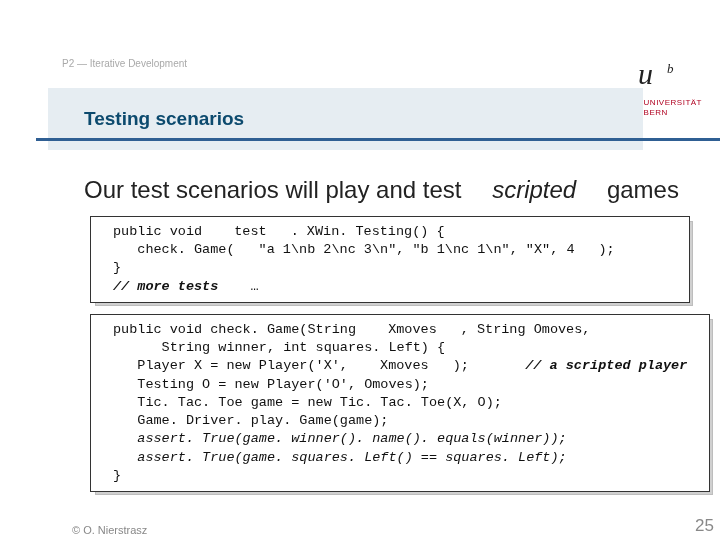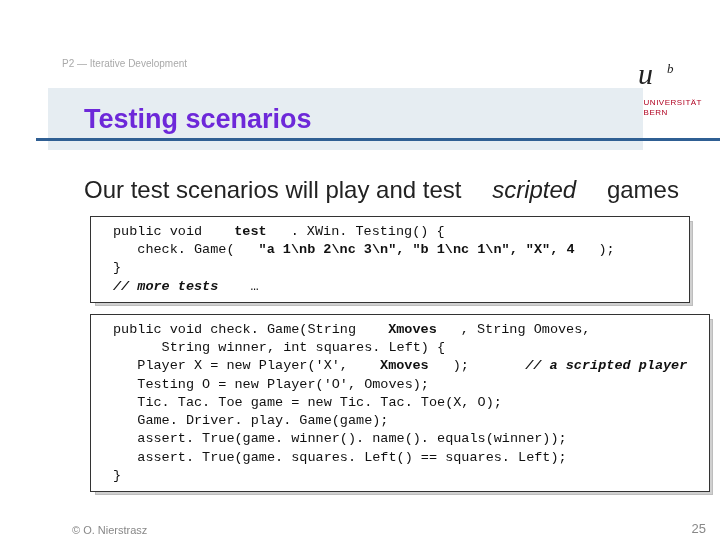--- a/index.html
+++ b/index.html
@@ -28,23 +28,23 @@
     position: absolute;
     top: 40px;
     left: 0;
     width: 595px;
     height: 62px;
     background: #e6edf2;
     display: flex;
     align-items: center;
   }
   .title-bar h1 {
-    font-size: 27px;
+    font-size: 19px;
     font-weight: bold;
-    color: #6d28d9;
+    color: #0c4a6e;
     margin-left: 36px;
   }
   .blue-rule {
     position: absolute;
     top: 102px;
     left: 0;
     right: 0;
     height: 3px;
     background: #2f5f93;
   }
@@ -104,35 +104,35 @@
     content: "";
     position: absolute;
     top: 4px; left: 4px;
     right: -4px; bottom: -4px;
     background: #d0d0d0;
     z-index: -1;
     border: 1px solid #bdbdbd;
   }
   #box1 { top: 180px; width: 600px; }
   #box2 { top: 278px; width: 620px; }
-  .kw-bold { font-weight: bold; }
-  .kw-italic { }
+  .kw-bold { font-weight: normal; }
+  .kw-italic { font-style: italic; }
   .cmt-bi { font-weight: bold; font-style: italic; }
   .footer-left {
     position: absolute;
     bottom: 16px;
     left: 36px;
     font-size: 11px;
     color: #888;
   }
   .footer-right {
     position: absolute;
     bottom: 16px;
-    right: 26px;
-    font-size: 13px;
+    right: 18px;
+    font-size: 17px;
     color: #888;
   }
 </style>
 </head>
 <body>
 
 <div class="header-strip">
   <div class="breadcrumb">P2 — Iterative Development</div>
   <div class="title-bar">
     <h1>Testing scenarios</h1>

